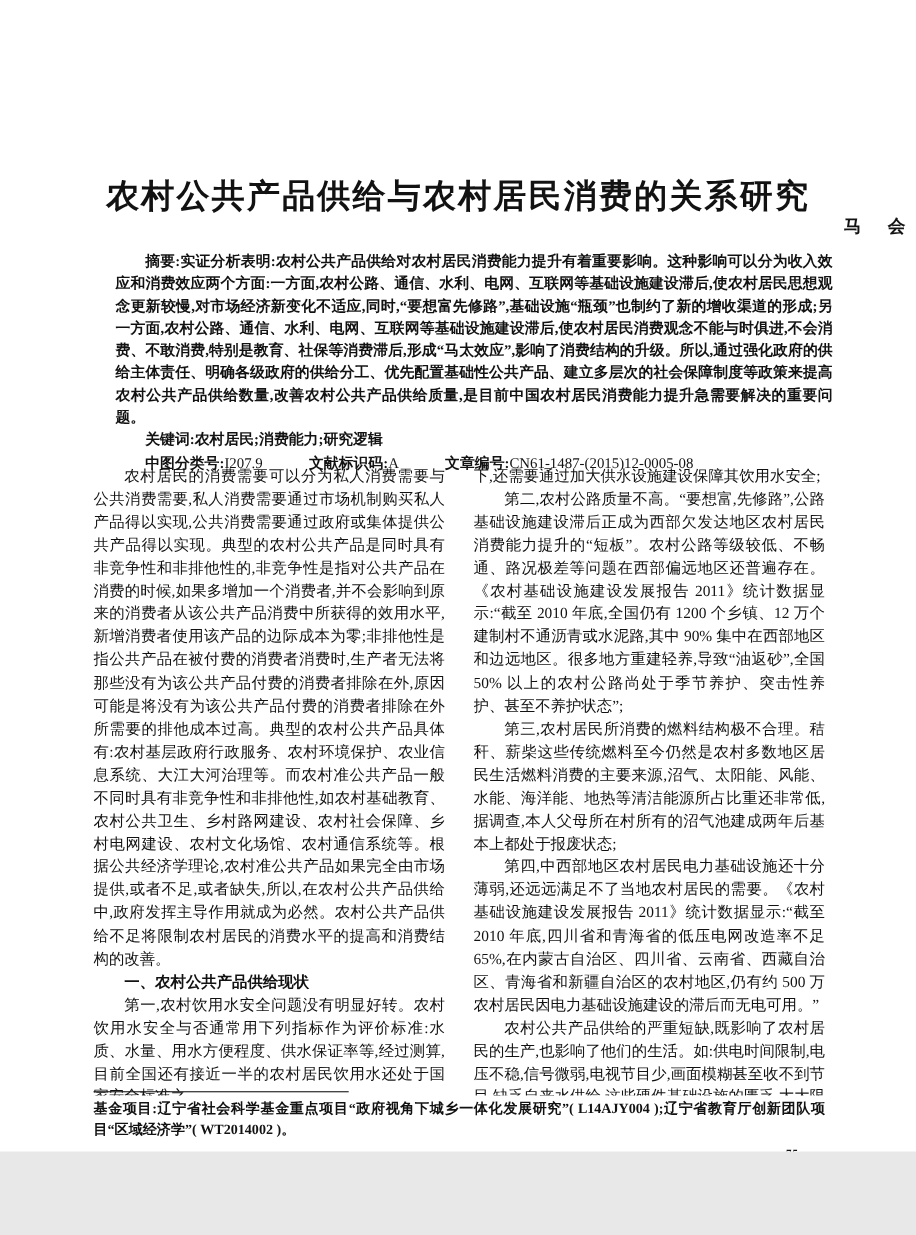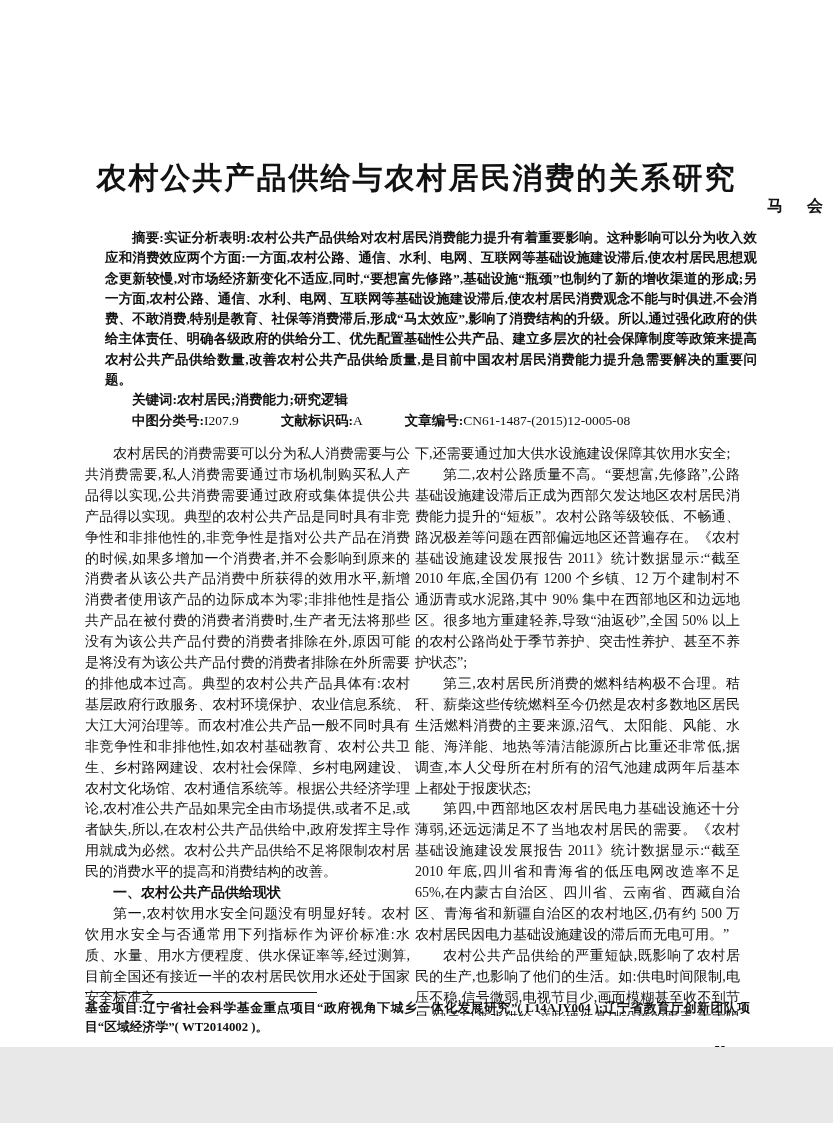--- a/index.html
+++ b/index.html
@@ -27,23 +27,23 @@
     font-size:13.5px;line-height:20.3px;
     text-align:justify;
   }
   .meta-block p{margin:0;}
   .abstract{font-weight:bold;text-indent:2em;}
   .keywords{font-weight:bold;text-indent:2em;margin-top:1px;}
   .clc-line{text-indent:2em;margin-top:1px;}
   .clc-line .lbl{font-weight:bold;}
   .clc-line .seg{margin-right:42px;}
   .columns{
-    position:absolute;left:85px;top:444px;
+    position:absolute;left:85px;top:424px;
     width:665px;height:572px;
-    display:flex;gap:5px;
+    display:flex;gap:26px;
     overflow:hidden;
   }
   .col{
     width:325px;height:100%;
     font-size:14px;line-height:20.9px;
     text-align:justify;
     overflow:hidden;
   }
   .col p{margin:0;}
   .col p.indent{text-indent:2em;}

